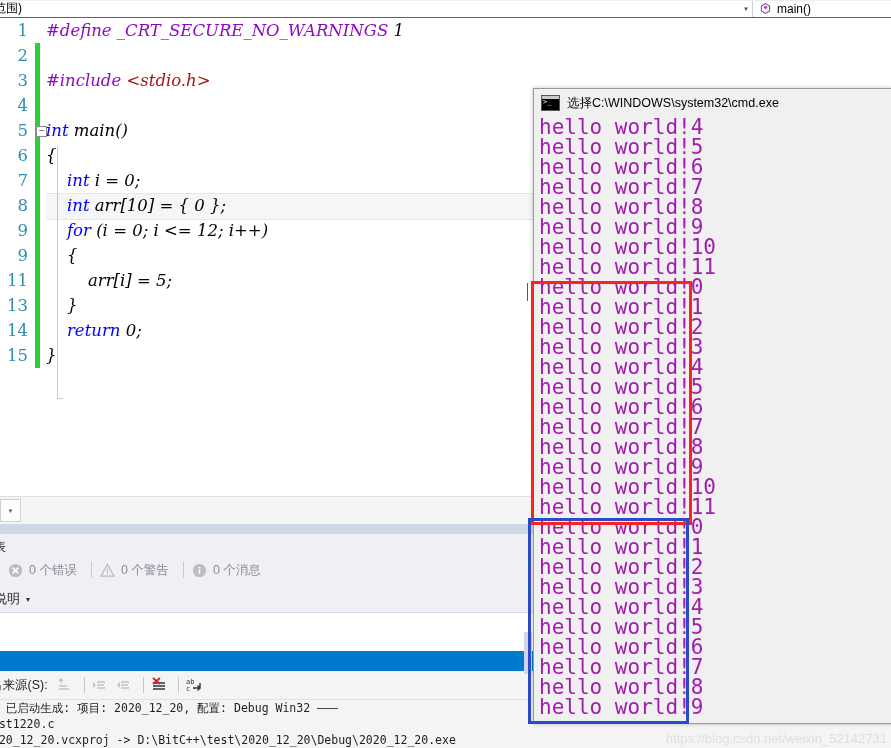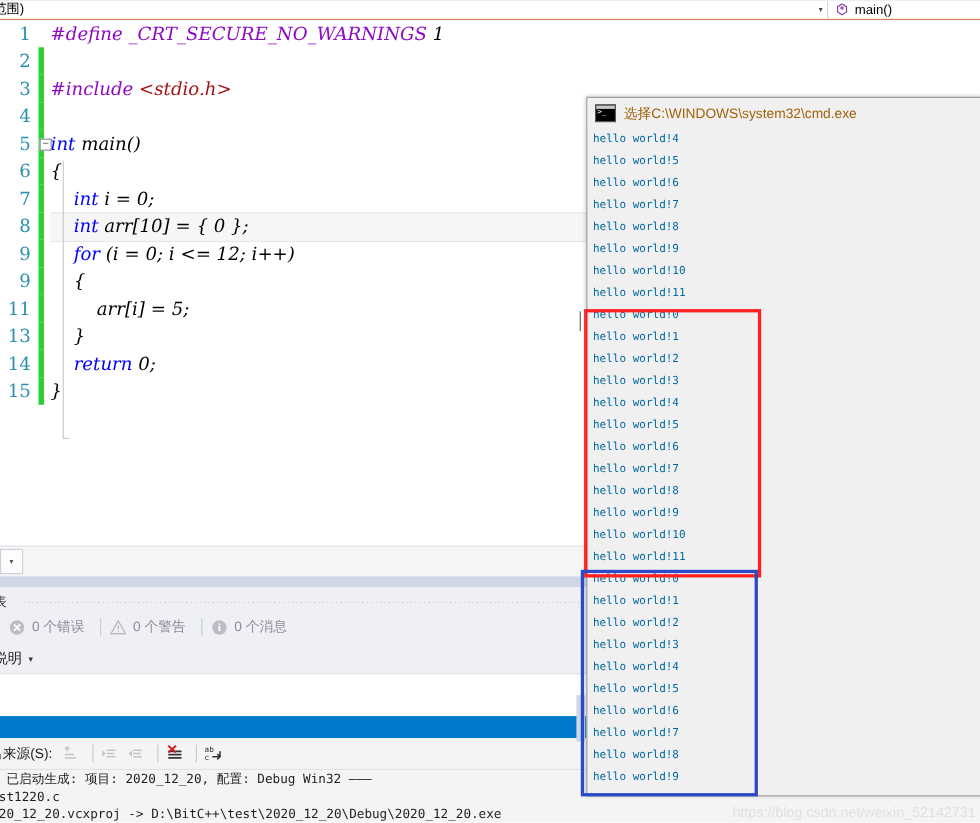--- a/index.html
+++ b/index.html
@@ -8,21 +8,21 @@
     overflow: hidden;
     background: #ffffff;
     font-family: "Liberation Sans", sans-serif;
   }
   #root { position: relative; width: 891px; height: 748px; }
 
   
   .navbar {
     position: absolute; left: 0; top: 0; width: 891px; height: 17px;
     background: #eeeef2;
-    border-bottom: 1px solid #c2410c;
+    border-bottom: 7px solid #c2410c;
     display: flex; align-items: center;
     font-size: 11px; color: #1e1e1e;
   }
   .nav-scope {
     width: 752px; height: 16px; background: #ffffff;
     border-right: 1px solid #cccedb;
     display: flex; align-items: center; justify-content: space-between;
     overflow: hidden;
   }
   .nav-scope-text { padding-left: 0px; margin-left: -6px; white-space: nowrap; font-size: 12px; color: #000; }
@@ -184,24 +184,24 @@
   }
   .console-icon::before {
     content: ""; position: absolute; left: 0; right: 0; top: 0; height: 3px;
     background: #c8c8c8;
   }
   .console-icon::after {
     content: ">_"; position: absolute; left: 1px; top: 2px;
     color: #fff; font-size: 7px; font-family: "DejaVu Sans Mono", monospace;
     line-height: 8px;
   }
-  .console-title-text { font-size: 12.5px; color: #a16207; white-space: nowrap; }
+  .console-title-text { font-size: 12.5px; color: #000000; white-space: nowrap; }
   .console-body {
     font-family: "DejaVu Sans Mono", monospace;
-    font-size: 10px; line-height: 20px; color: #0369a1;
+    font-size: 21px; line-height: 20px; color: #a21caf;
     padding-left: 5px; white-space: pre;
   }
   .console-line { height: 20px; }
 
   .hl-box {
     position: absolute; pointer-events: none;
   }
   .hl-red  { border: 3px solid #ff2020; }
   .hl-blue { border: 3px solid #2b49c8; }
 

